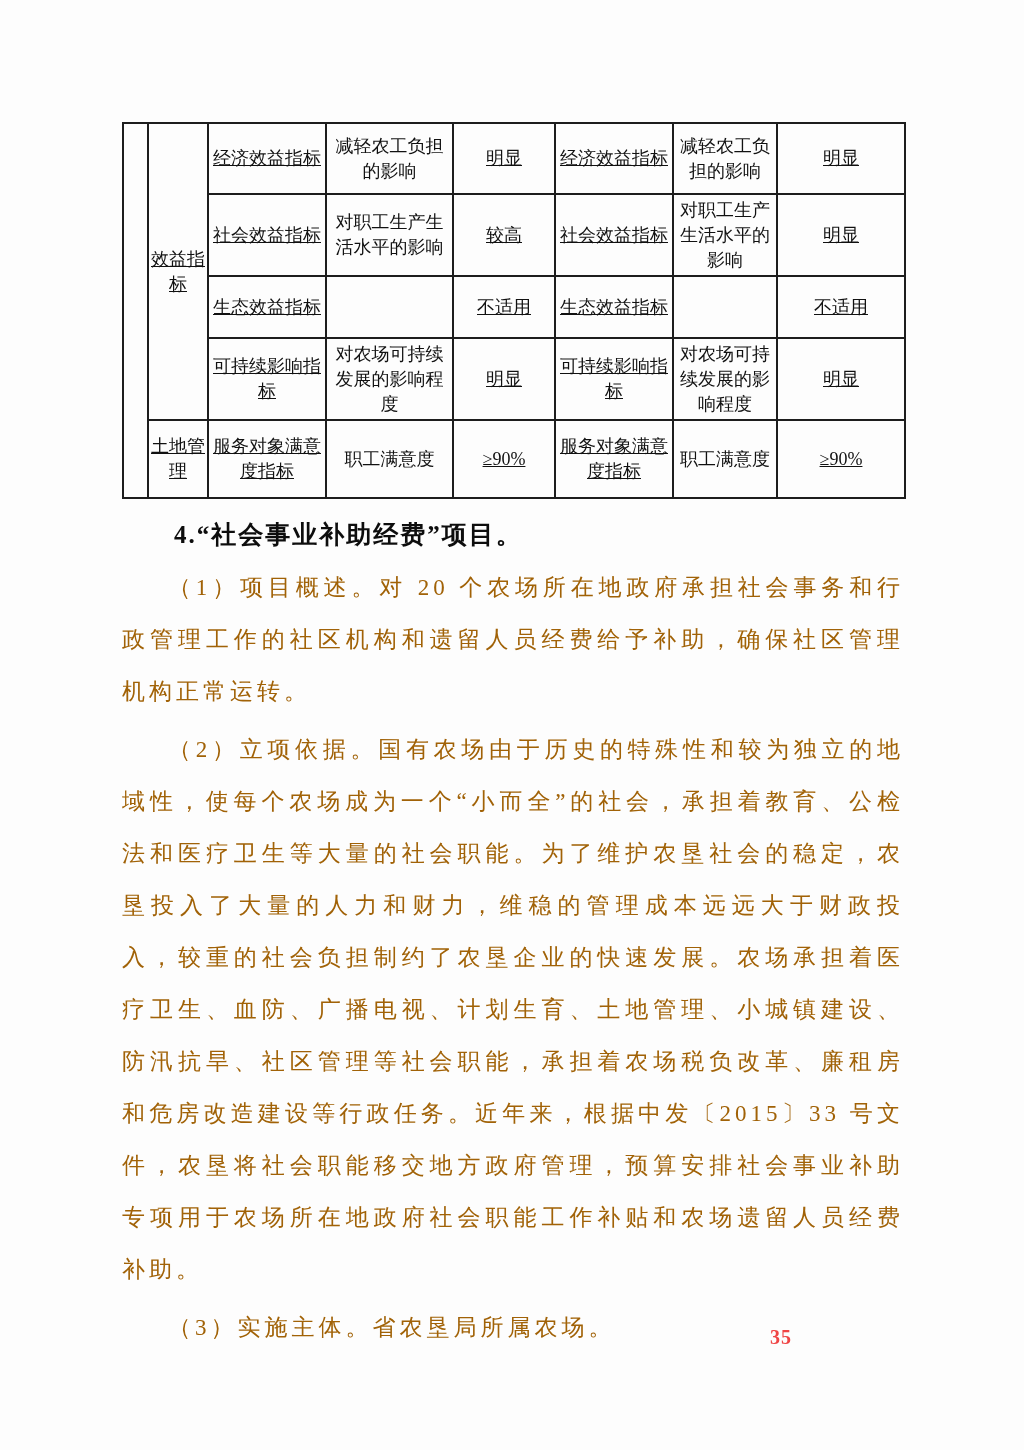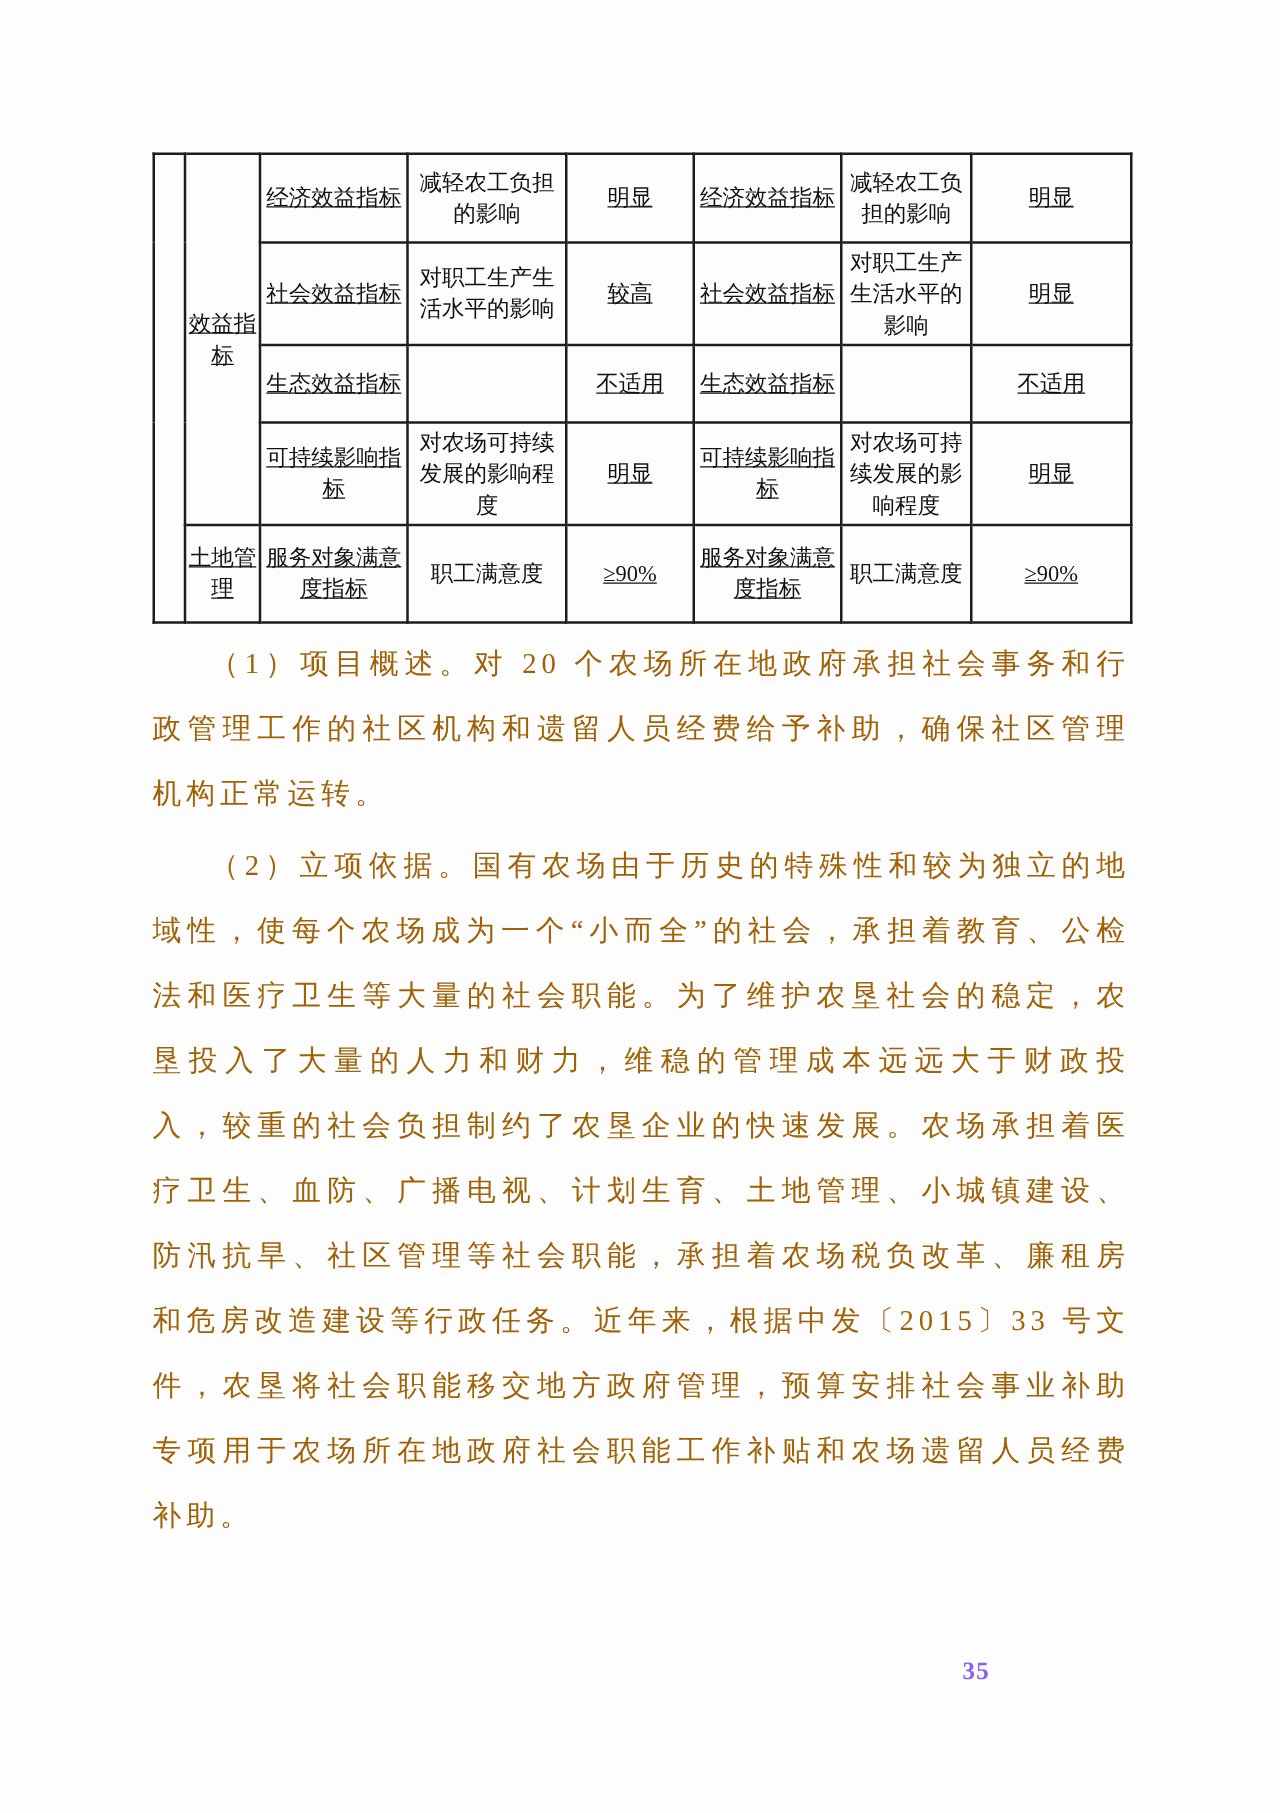--- a/index.html
+++ b/index.html
@@ -56,21 +56,21 @@
     text-indent: 2em;
     color: #a16207;
   }
   .page-number {
     position: absolute;
     left: 770px;
     top: 1326px;
     font-size: 20px;
     font-weight: 600;
     letter-spacing: 1px;
-    color: #8b5cf6;
+    color: #ef4444;
   }
 </style>
 </head>
 <body>
 
 <div class="page">
   <div class="content">
 
     <table class="indicator-table">
       <colgroup>
@@ -123,20 +123,22 @@
         <td class="center">服务对象满意度指标</td>
         <td class="left">职工满意度</td>
         <td class="center">≥90%</td>
         <td class="center">服务对象满意度指标</td>
         <td class="left">职工满意度</td>
         <td class="center">≥90%</td>
       </tr>
     </tbody>
       </table>
 
+    <h2 class="heading">4.“社会事业补助经费”项目。</h2>
 
     <p class="para">（1）项目概述。对 20 个农场所在地政府承担社会事务和行政管理工作的社区机构和遗留人员经费给予补助，确保社区管理机构正常运转。</p>
     <p class="para">（2）立项依据。国有农场由于历史的特殊性和较为独立的地域性，使每个农场成为一个“小而全”的社会，承担着教育、公检法和医疗卫生等大量的社会职能。为了维护农垦社会的稳定，农垦投入了大量的人力和财力，维稳的管理成本远远大于财政投入，较重的社会负担制约了农垦企业的快速发展。农场承担着医疗卫生、血防、广播电视、计划生育、土地管理、小城镇建设、防汛抗旱、社区管理等社会职能，承担着农场税负改革、廉租房和危房改造建设等行政任务。近年来，根据中发〔2015〕33 号文件，农垦将社会职能移交地方政府管理，预算安排社会事业补助专项用于农场所在地政府社会职能工作补贴和农场遗留人员经费补助。</p>
+    <p class="para">（3）实施主体。省农垦局所属农场。</p>
 
   </div>
 
   <div class="page-number">35</div>
 </div>
 
 </body></html>

